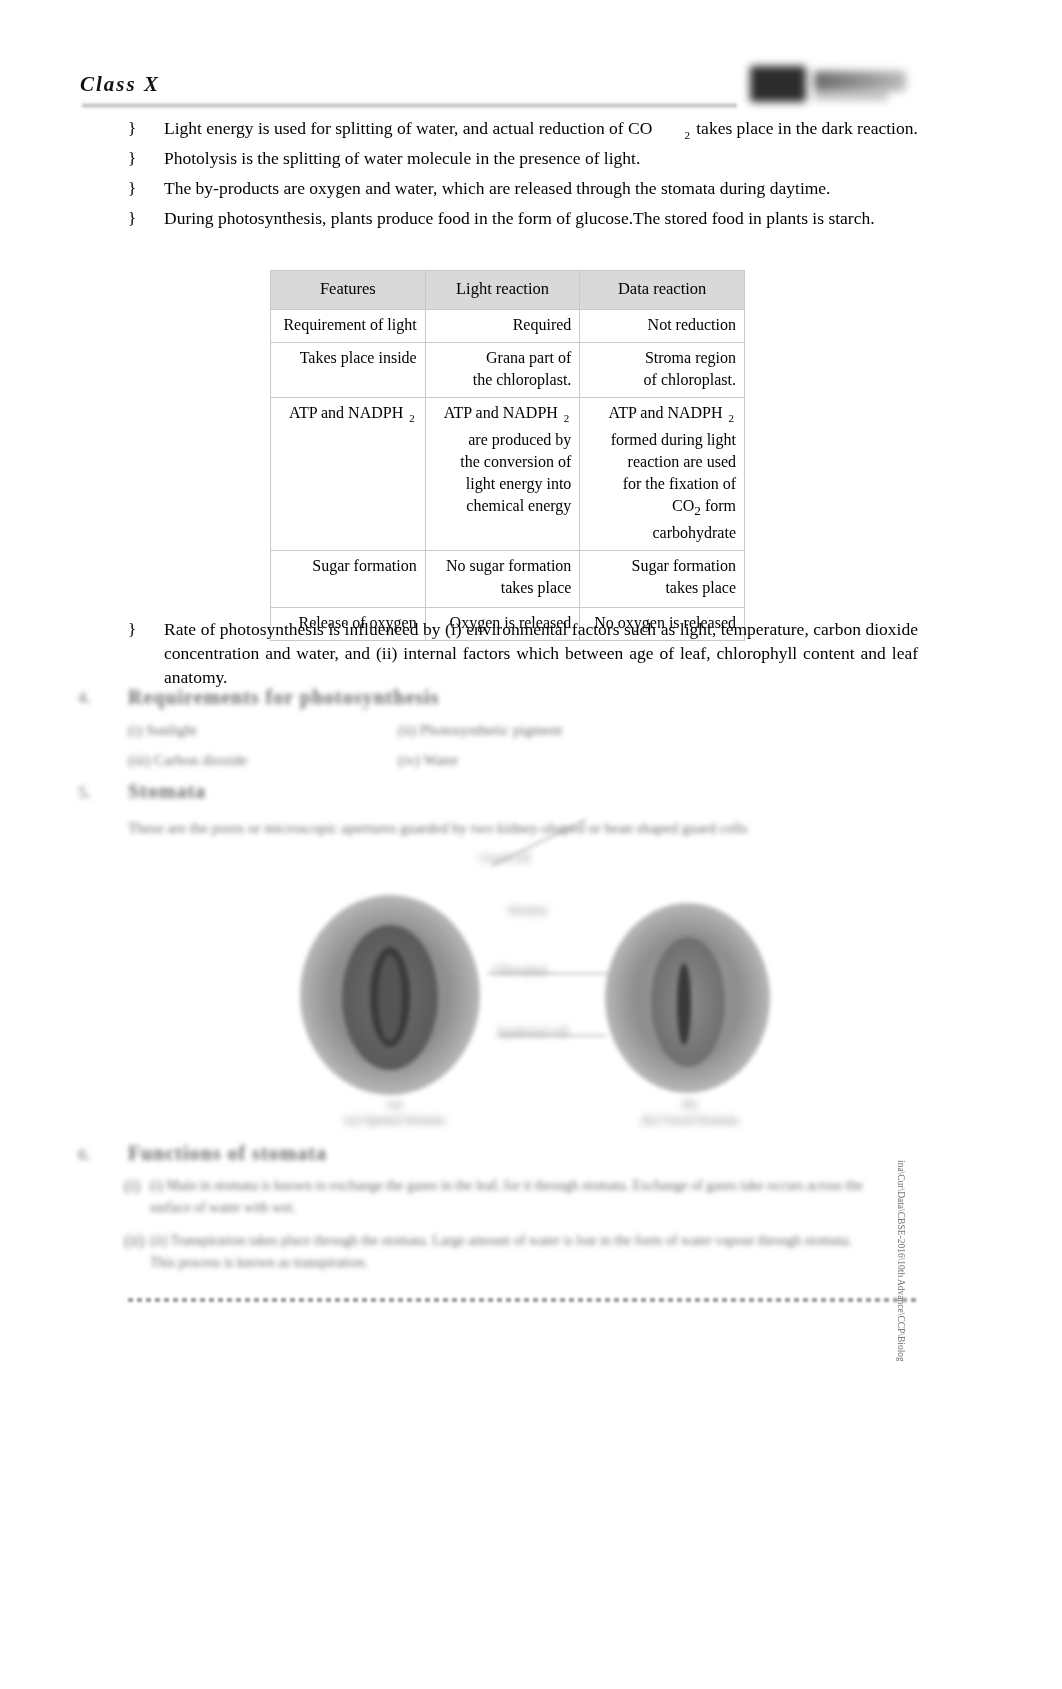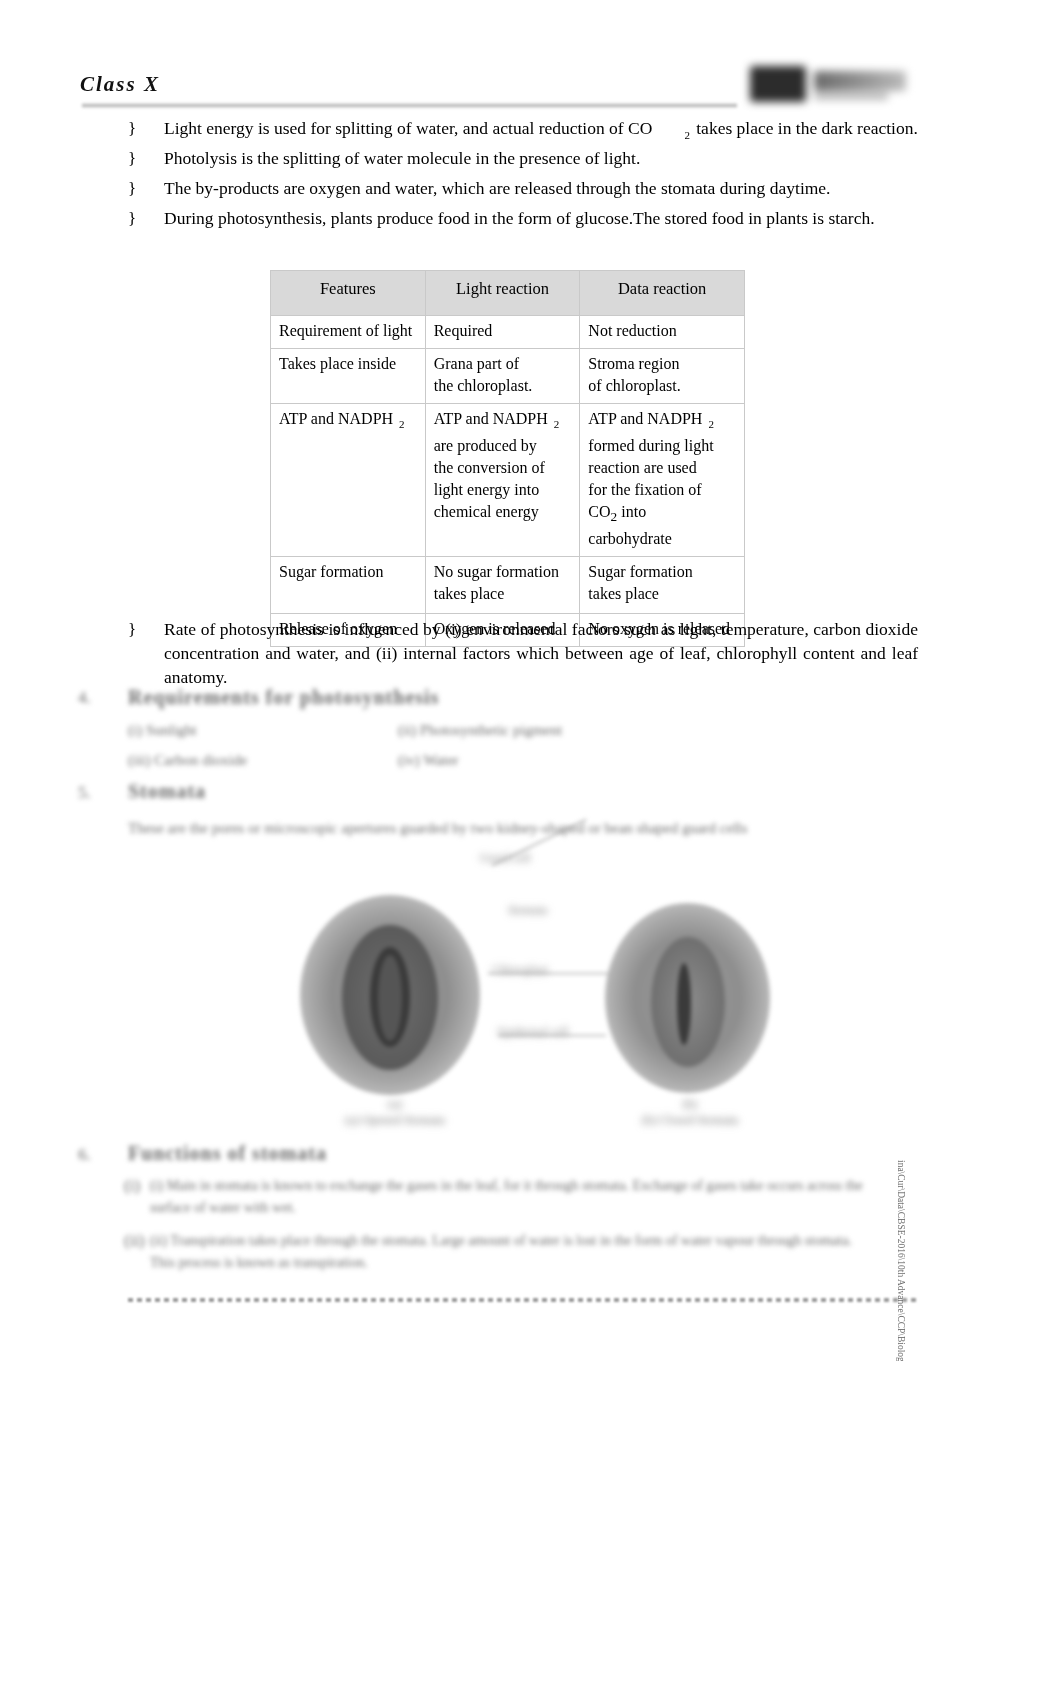--- a/index.html
+++ b/index.html
@@ -126,29 +126,29 @@
   table.cmp {
     border-collapse: collapse;
     width: 475px;
     font-size: 16px;
     line-height: 22px;
   }
   table.cmp th, table.cmp td {
     border: 1px solid #c9c9c9;
     padding: 4px 8px 6px 8px;
     vertical-align: top;
-    text-align: left;
+    text-align: right;
     font-weight: normal;
   }
   table.cmp thead th {
     background: #d9d9d9;
     text-align: center;
     font-size: 16.5px;
     padding-top: 7px;
-    padding-bottom: 15px;
+    padding-bottom: 9px;
   }
   table.cmp col.c1 { width: 155px; }
   table.cmp col.c2 { width: 155px; }
   table.cmp col.c3 { width: 165px; }
   .cell-tall { height: 128px; }
   .cell-mid  { height: 46px; }
 
   
   .blurred {
     filter: blur(2.6px);
@@ -306,21 +306,21 @@
 of chloroplast.</td>
         </tr>
         <tr>
           <td class="cell-tall"><span>ATP and NADPH</span>&nbsp;<span class="sub2">2</span></td>
           <td class="cell-tall"><span>ATP and NADPH</span>&nbsp;<span class="sub2">2</span><br><span style="white-space:pre-line">are produced by
 the conversion of
 light energy into
 chemical energy</span></td>
           <td class="cell-tall"><span>ATP and NADPH</span>&nbsp;<span class="sub2">2</span><br><span style="white-space:pre-line">formed during light
 reaction are used
-for the fixation of</span><br><span>CO</span><sub>2</sub><span> into</span><br><span>carbohydrate</span></td>
+for the fixation of</span><br><span>CO</span><sub>2</sub><span> form</span><br><span>carbohydrate</span></td>
         </tr>
         <tr>
           <td class="cell-mid">Sugar formation</td>
           <td class="cell-mid" style="white-space:pre-line">No sugar formation
 takes place</td>
           <td class="cell-mid" style="white-space:pre-line">Sugar formation
 takes place</td>
         </tr>
         <tr>
           <td>Release of oxygen</td>

